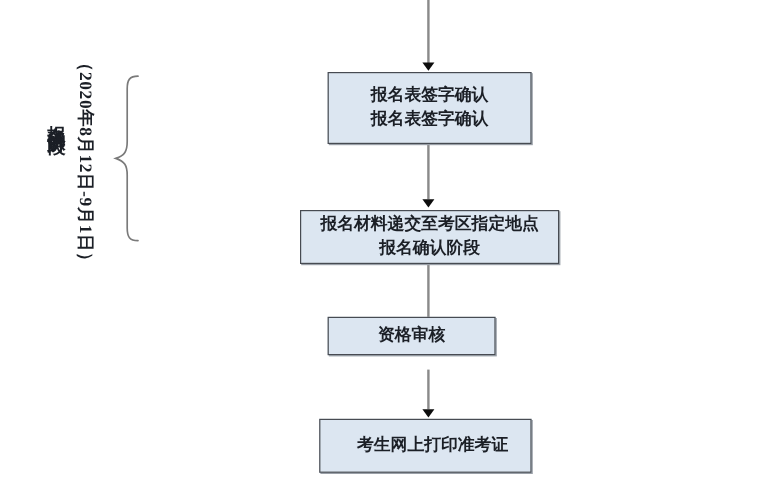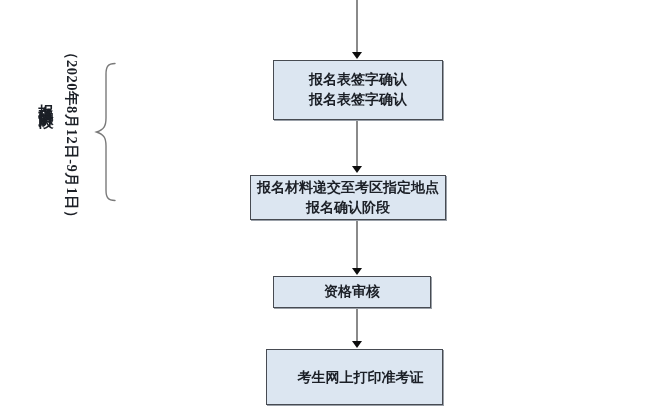--- a/index.html
+++ b/index.html
@@ -51,23 +51,23 @@
     flex-direction: column;
     align-items: center;
     justify-content: center;
     text-align: center;
     font-weight: bold;
     font-size: 14px;
     line-height: 20px;
     color: #1b1f26;
   }
   .node1 { left: 273px; top: 60px;  width: 170px; height: 60px; justify-content: center; }
-  .node2 { left: 250px; top: 175px; width: 196px; height: 45px; }
-  .node3 { left: 273px; top: 276px; width: 158px; height: 32px; }
-  .node4 { left: 266px; top: 349px; width: 177px; height: 56px; line-height: 21px; padding-left: 12px; }
+  .node2 { left: 250px; top: 175px; width: 216px; height: 45px; }
+  .node3 { left: 273px; top: 264px; width: 140px; height: 32px; }
+  .node4 { left: 266px; top: 349px; width: 177px; height: 45px; line-height: 21px; padding-left: 12px; }
   
   .side-date {
     position: absolute;
     left: 81px;
     top: 45px;
     transform: rotate(90deg);
     transform-origin: 0 0;
     white-space: nowrap;
     font-size: 14.5px;
     font-weight: bold;

